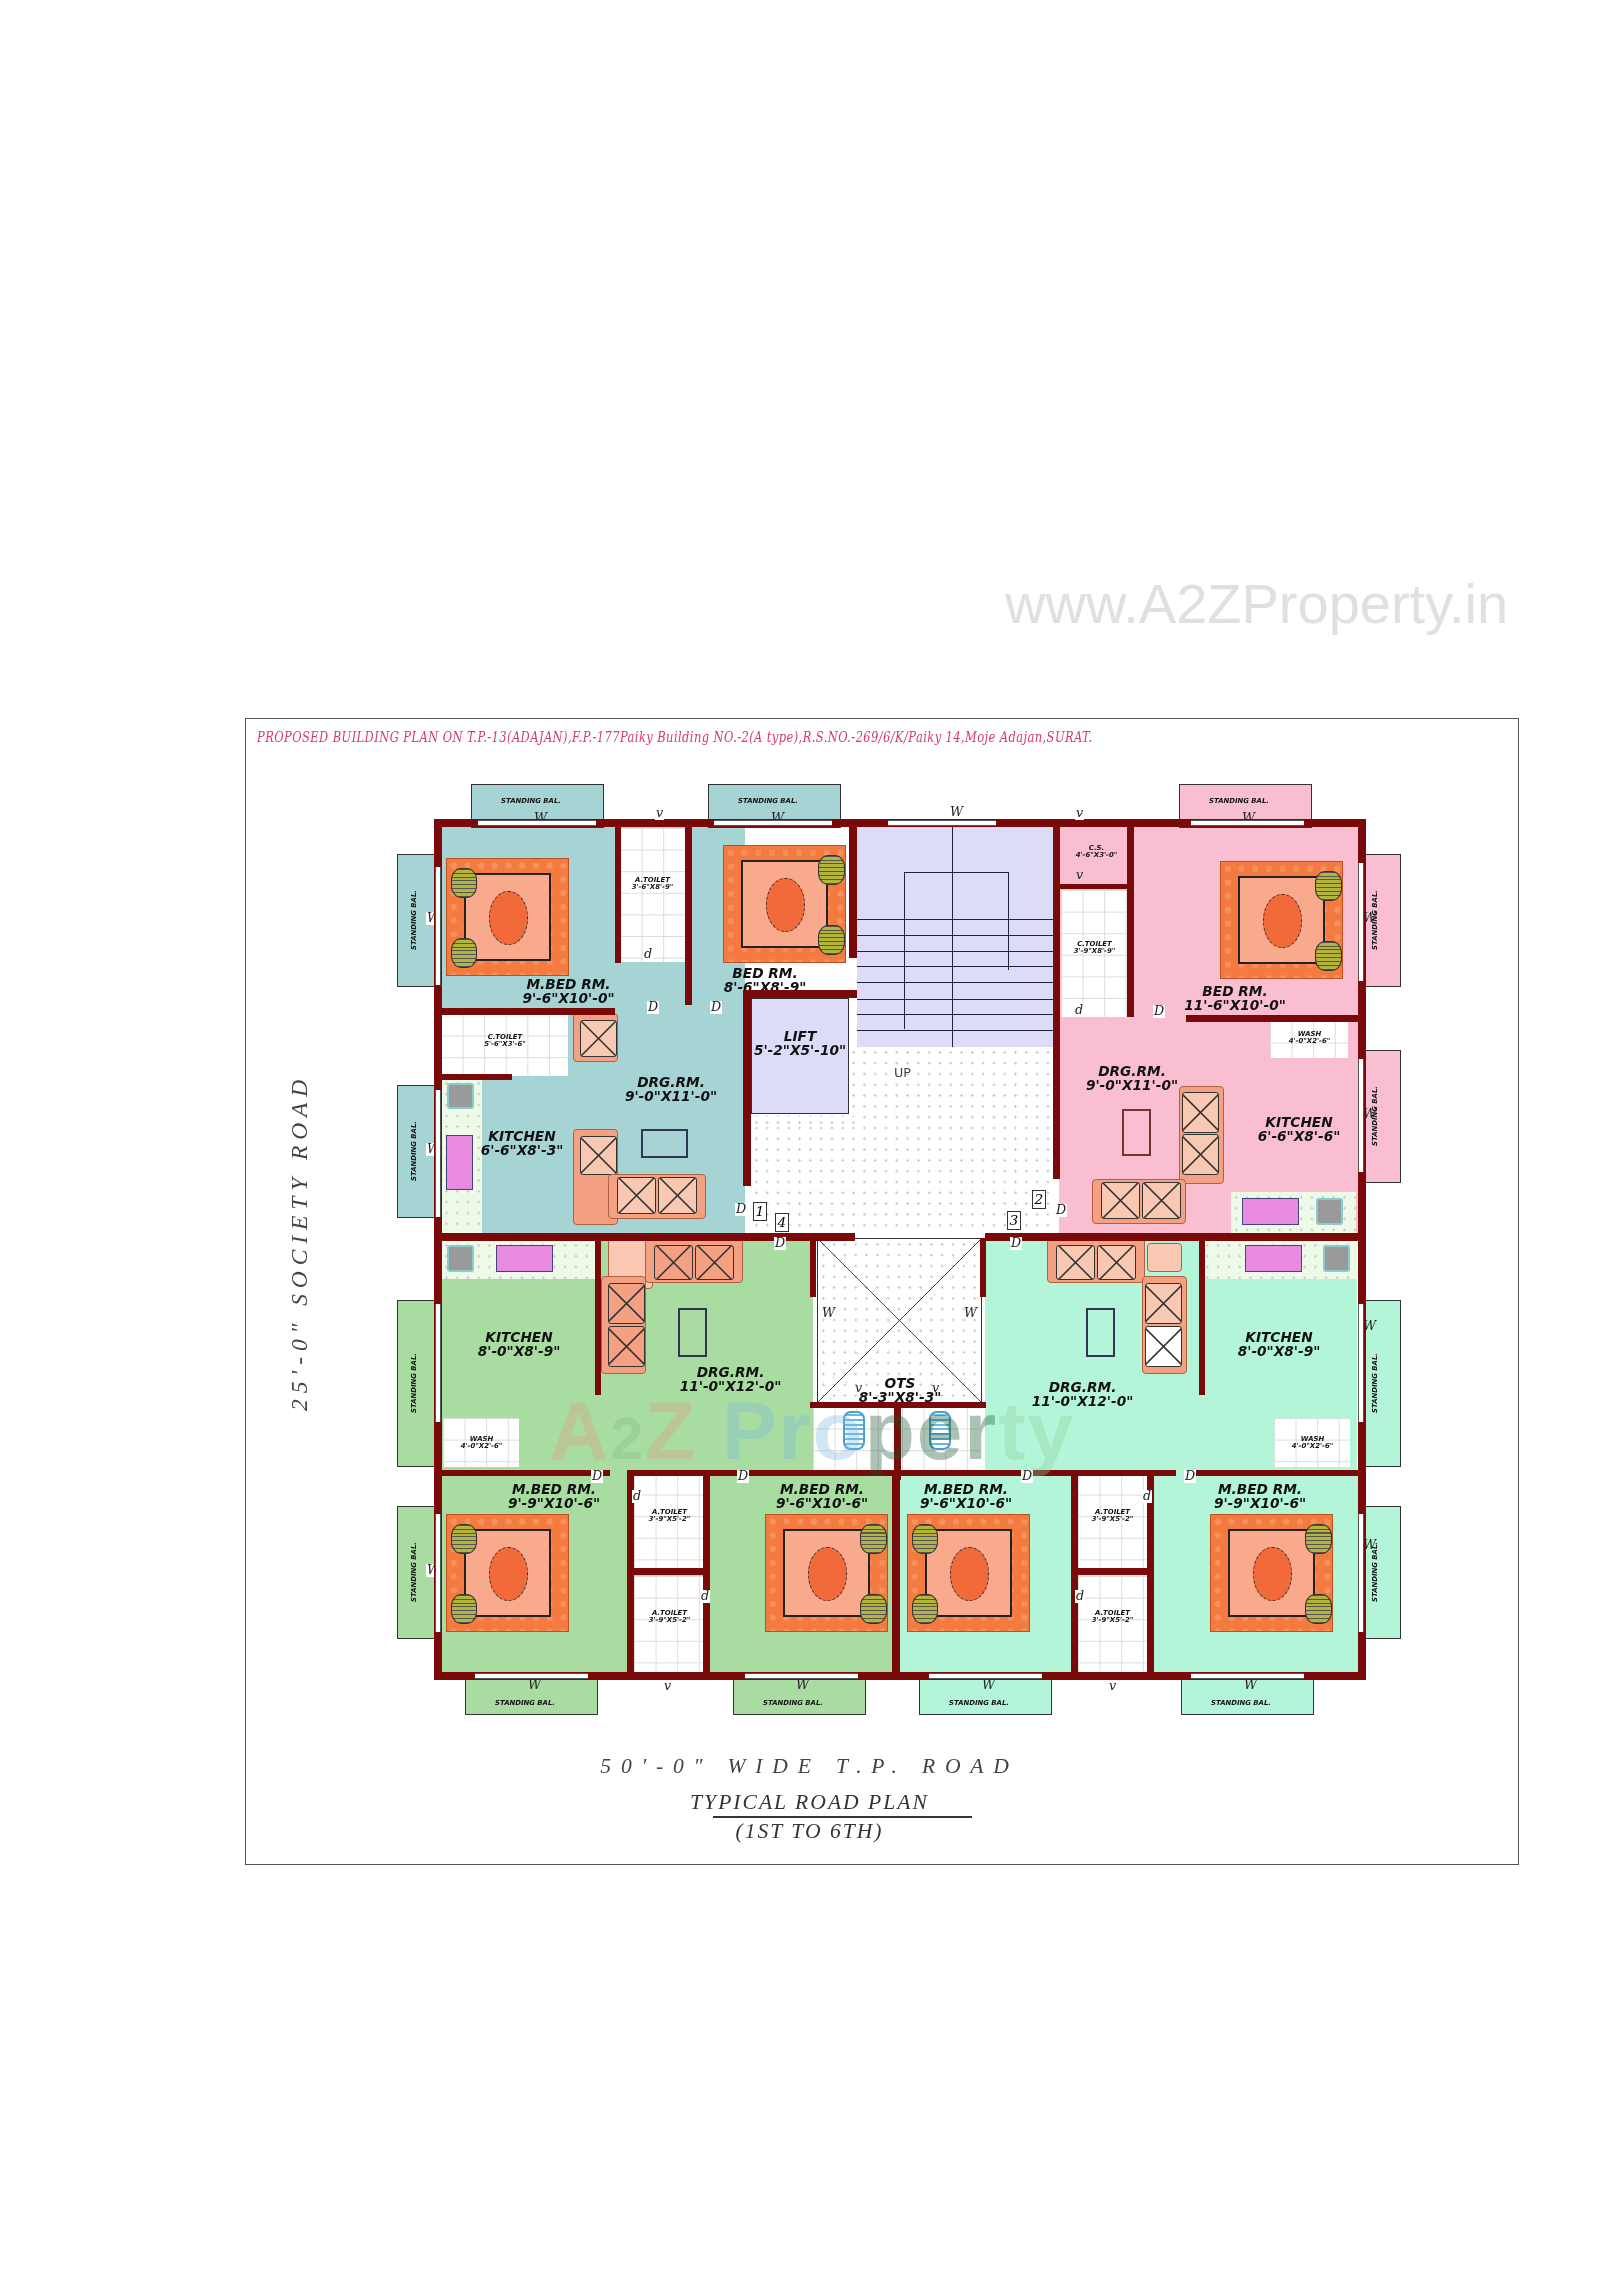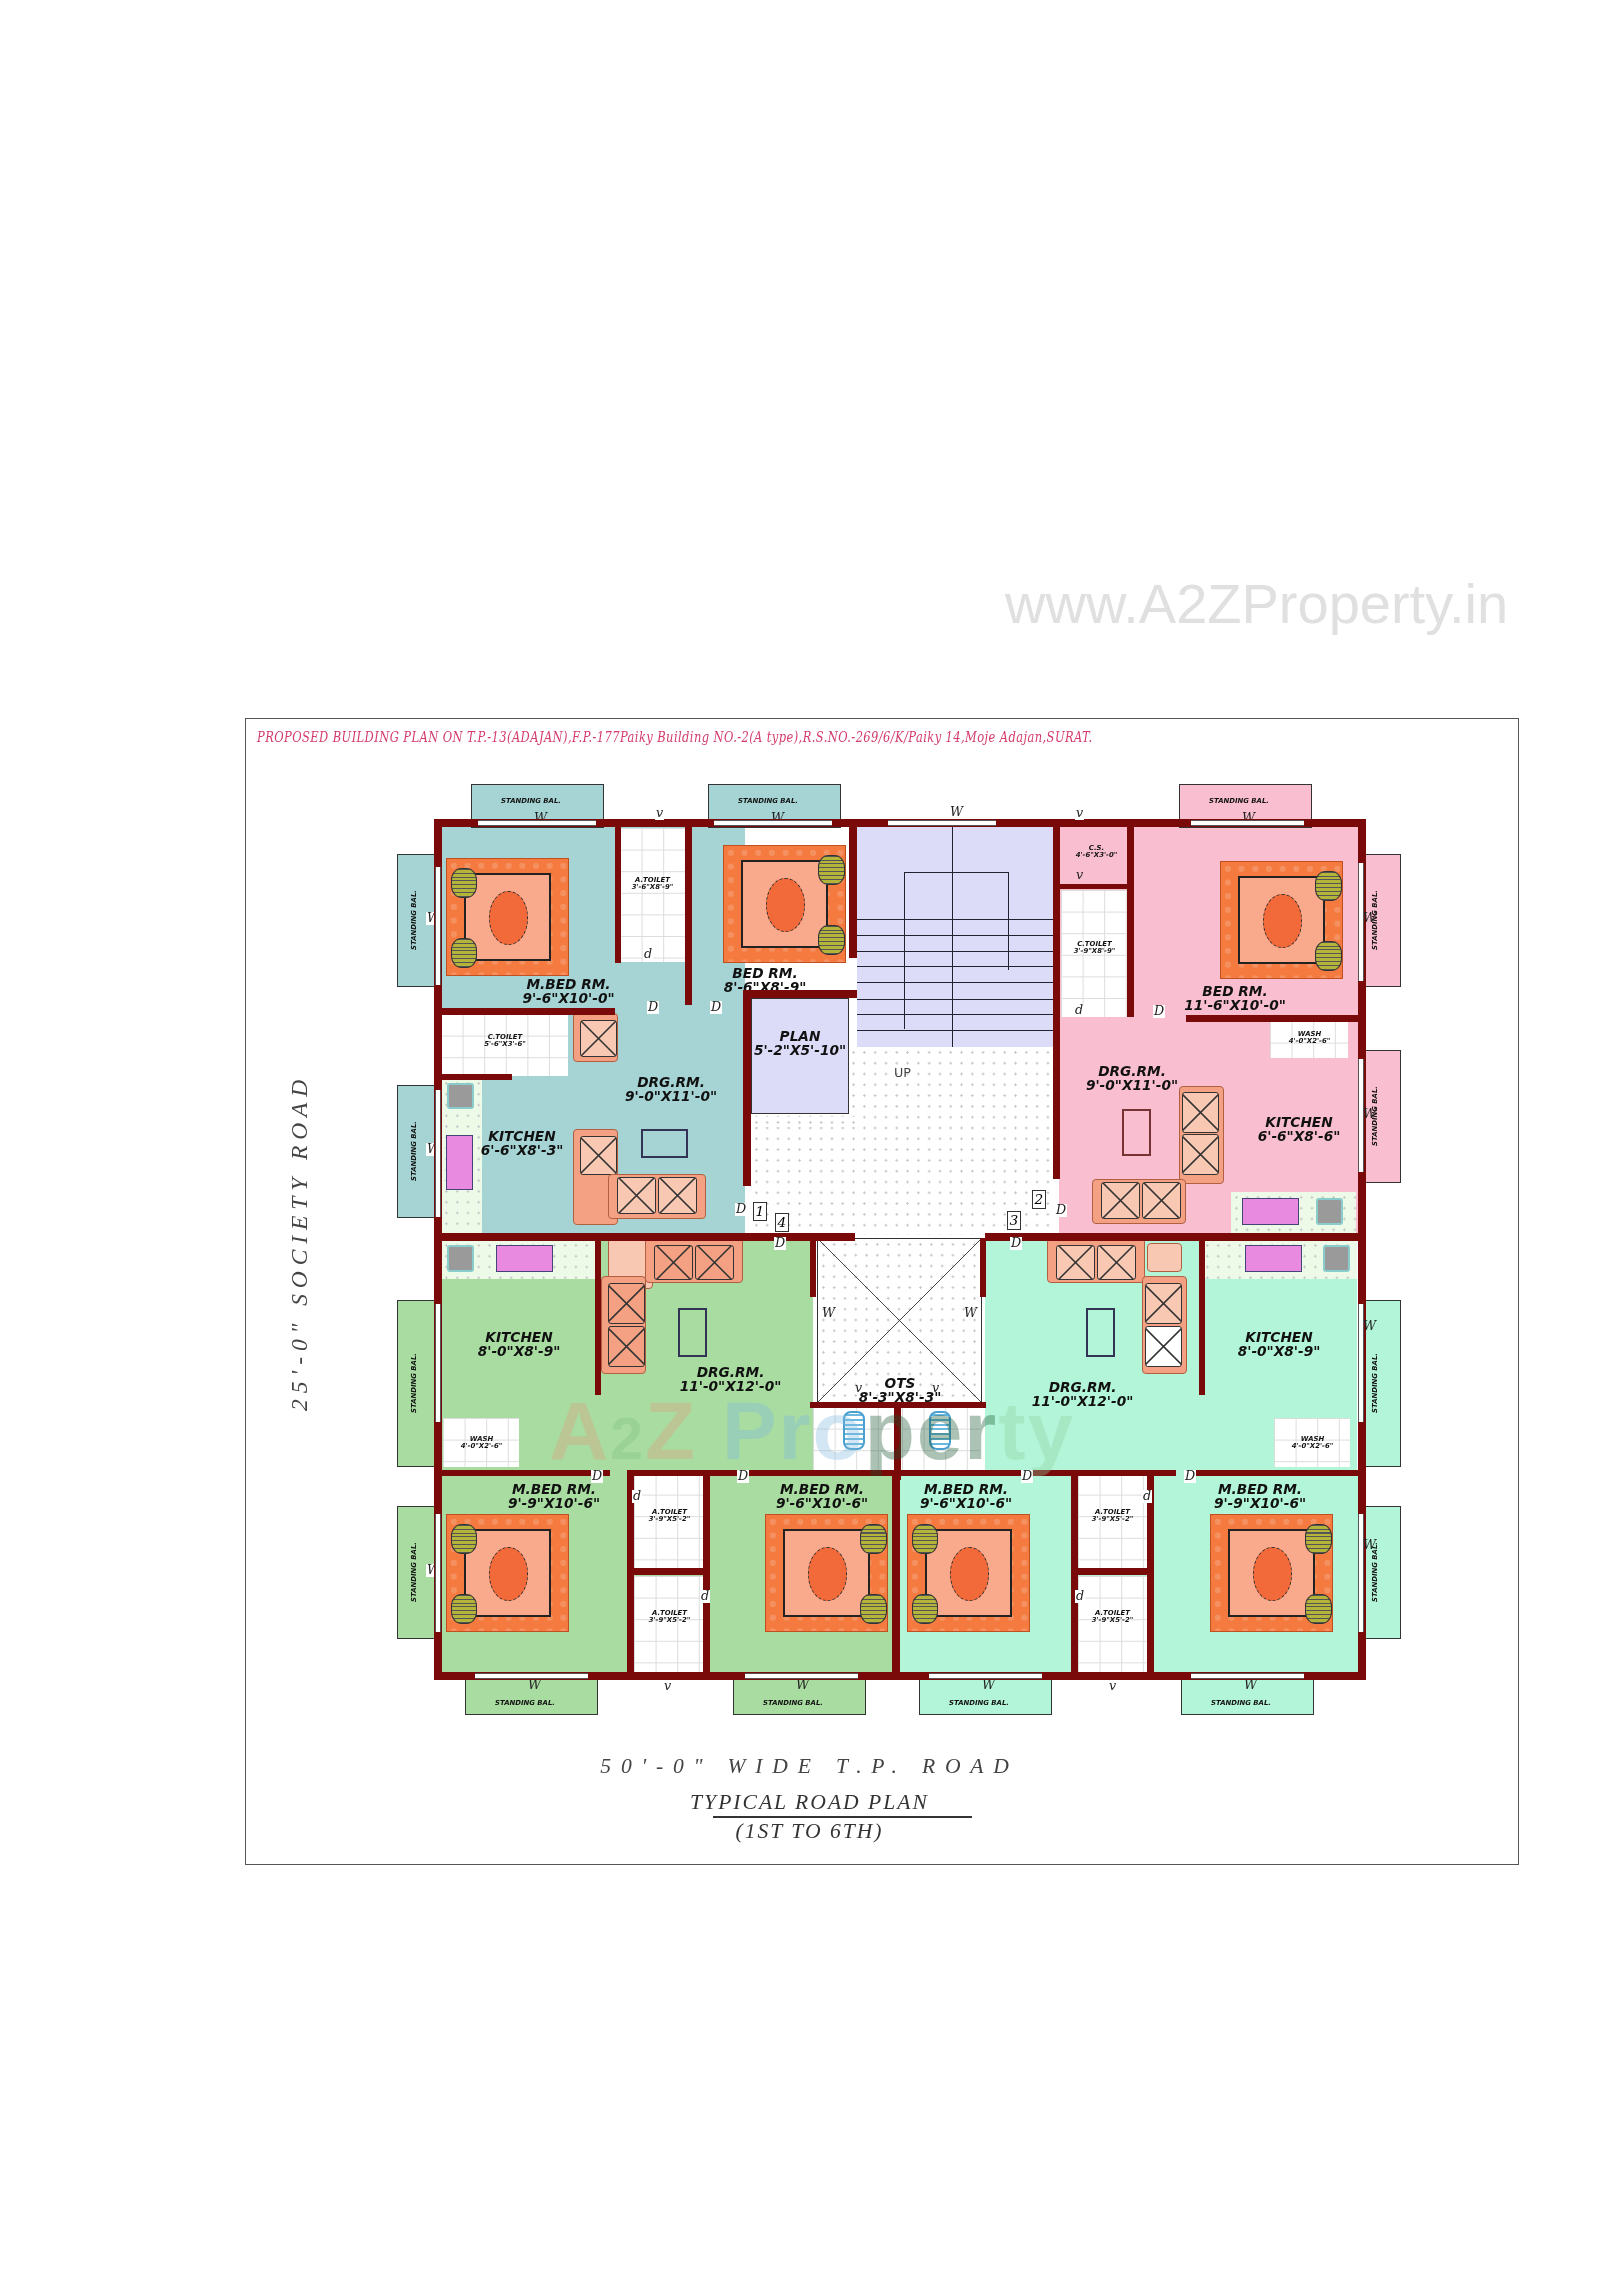--- a/index.html
+++ b/index.html
@@ -125,21 +125,21 @@
 <div class="stair-line" style="left:857px;top:966px;width:196px;height:1px;"></div>
 <div class="stair-line" style="left:857px;top:982px;width:196px;height:1px;"></div>
 <div class="stair-line" style="left:857px;top:999px;width:196px;height:1px;"></div>
 <div class="stair-line" style="left:857px;top:1014px;width:196px;height:1px;"></div>
 <div class="stair-line" style="left:857px;top:1030px;width:196px;height:1px;"></div>
 <div class="room dots" style="left:751px;top:1047px;width:302px;height:188px;"></div>
 <div class="room dots" style="left:751px;top:1117px;width:106px;height:9.8px;"></div>
 <div class="lbl" style="left:894px;top:1066px;font-size:12.7px;font-weight:normal;font-style:normal;color:#444;font-family:'DejaVu Sans',sans-serif;">UP</div>
 
 <div class="room lav" style="left:751px;top:998px;width:98px;height:116px;border:1.5px solid #333;"></div>
-<div class="lbl big" style="left:753px;top:1029px;width:94px;"><span>PLAN</span><br><span>5'-2"X5'-10"</span></div>
+<div class="lbl big" style="left:753px;top:1029px;width:94px;"><span>LIFT</span><br><span>5'-2"X5'-10"</span></div>
 
 <div class="num-box" style="left:753px;top:1202px;">1</div>
 <div class="num-box" style="left:775px;top:1213px;">4</div>
 <div class="num-box" style="left:1032px;top:1190px;">2</div>
 <div class="num-box" style="left:1007px;top:1211px;">3</div>
 
 <div class="room dots" style="left:817px;top:1238px;width:165px;height:165px;border:1.5px solid #333;"></div>
 <svg style="position:absolute;left:817px;top:1238px;" width="165" height="165" viewBox="0 0 168 168">
     <line x1="0" y1="0" x2="168" y2="168" stroke="#444" stroke-width="1"></line>
     <line x1="168" y1="0" x2="0" y2="168" stroke="#444" stroke-width="1"></line>

